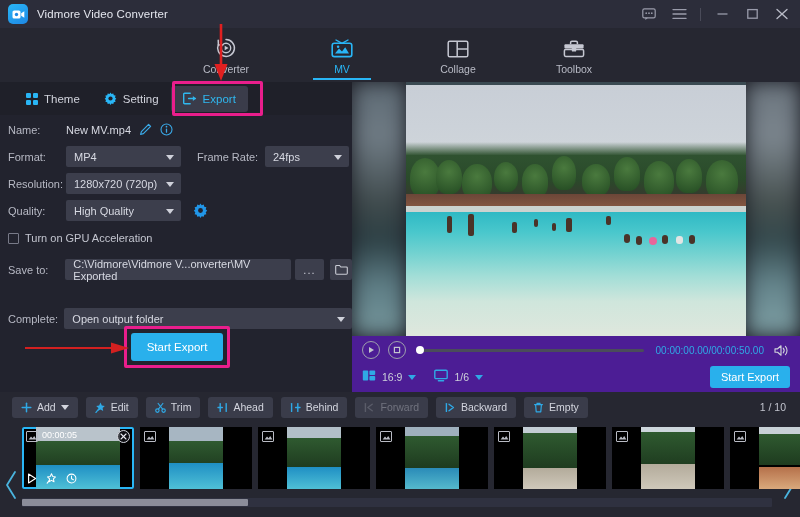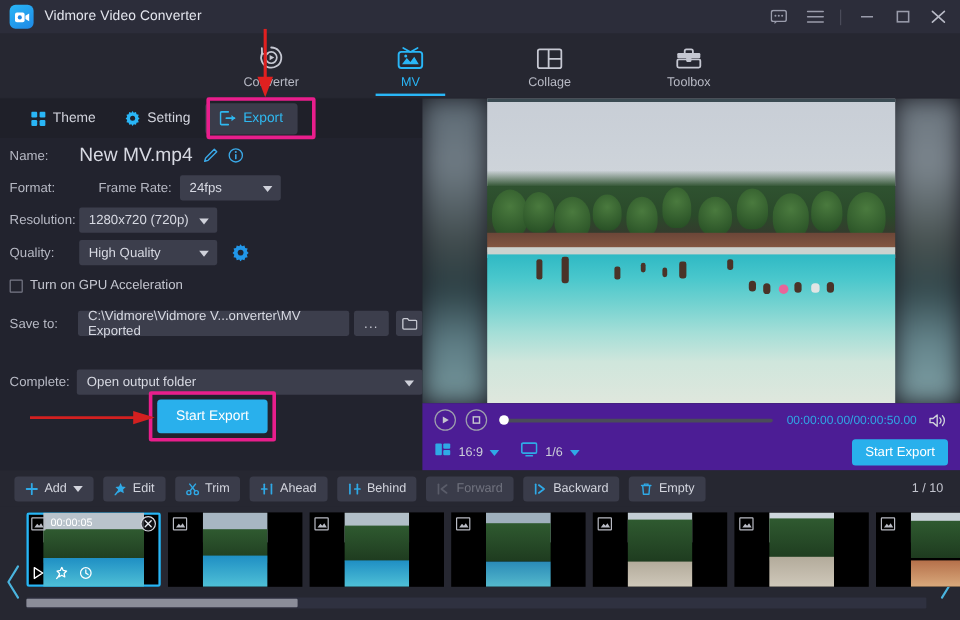--- a/index.html
+++ b/index.html
@@ -68,21 +68,21 @@
   .subtab.selected { background: #3a3c4a; color: #2fb8f0; }
   .subtab .st-ico { display: flex; align-items: center; color: #29b6f6; }
 
   
   .leftpanel {
     position: absolute; left: 0; top: 115px; width: 352px; height: 277px;
     background: #22232e;
   }
   .frow { display: flex; align-items: center; height: 25px; margin-top: 2px; }
   .flabel { width: 66px; padding-left: 8px; font-size: 11px; color: #b7b9c4; }
-  .fval { font-size: 16px; color: #d7d9e2; }
+  .fval { font-size: 11px; color: #d7d9e2; }
   .ico-btn { margin-left: 8px; color: #3aa9e8; display: flex; align-items: center; }
 
   .sel {
     height: 21px; background: #3c3e4c; border-radius: 2px;
     display: flex; align-items: center; position: relative;
     font-size: 11px; color: #d7d9e2; padding-left: 8px;
   }
   .sel .caret {
     position: absolute; right: 7px; top: 50%; margin-top: -2px;
     width: 0; height: 0; border-left: 4px solid transparent;
@@ -394,20 +394,24 @@
         <svg width="13" height="13" viewBox="0 0 13 13">
             <circle cx="6.5" cy="6.5" r="5.5" fill="none" stroke="#3aa9e8" stroke-width="1.1"></circle>
             <circle cx="6.5" cy="3.7" r=".85" fill="#3aa9e8"></circle>
             <rect x="5.85" y="5.4" width="1.3" height="4.4" rx=".6" fill="#3aa9e8"></rect>
           </svg>
       </div>
     </div>
 
     <div class="frow">
       <div class="flabel">Format:</div>
+      <div class="sel w-format">
+        <span>MP4</span>
+        <span class="caret"></span>
+      </div>
       <div class="frlabel">Frame Rate:</div>
       <div class="sel w-frate">
         <span>24fps</span>
         <span class="caret"></span>
       </div>
     </div>
 
     <div class="frow">
       <div class="flabel">Resolution:</div>
       <div class="sel w-res">

